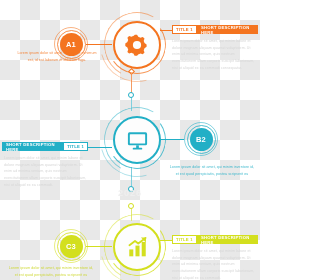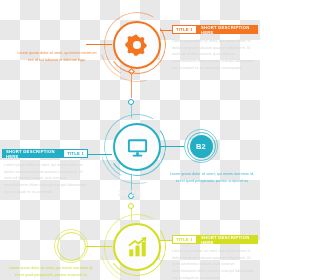--- a/index.html
+++ b/index.html
@@ -13,21 +13,21 @@
     position:absolute;inset:0;
     background-image:
       linear-gradient(45deg,#e8e8e8 25%,transparent 25%,transparent 75%,#e8e8e8 75%),
       linear-gradient(45deg,#e8e8e8 25%,transparent 25%,transparent 75%,#e8e8e8 75%);
     background-size:40px 40px;
     background-position:0 0,20px 20px;
   }
   #stage{position:absolute;inset:0;}
   .seg{position:absolute;left:0;width:260px;}
   .seg-a{top:0;height:95px;}
-  .seg-b{top:102px;height:95px;}
+  .seg-b{top:95px;height:95px;}
   .seg-c{top:190px;height:90px;}
 
   
   .hub{position:absolute;left:108px;top:16px;width:58px;height:58px;}
   .hub .disc{
     position:absolute;left:5px;top:5px;width:48px;height:48px;
     border-radius:50%;background:#fdfdfd;
     border:2.5px solid var(--c);
     box-sizing:border-box;
     display:flex;align-items:center;justify-content:center;
@@ -83,20 +83,25 @@
 
 <div id="stage">
 
   <div class="seg seg-a" style="--c:#F4741F">
 
     <div class="hline" style="left:86px;top:44px;width:26px;background:#F4741F;"></div>
     <div class="hline" style="left:160px;top:30px;width:22px;background:#F4741F;"></div>
     <div class="vline" style="left:131px;top:72px;height:26px;background:#F49B63;"></div>
     <div class="node-sq" style="left:128.5px;top:69px;border:1px solid #F4741F;"></div>
 
+    <div class="badge" style="left:54px;top:27px;--c:#F4741F">
+      <span class="ring r1"></span>
+      <span class="ring r2"></span>
+      <span class="dot">A1</span>
+    </div>
 
     <div class="hub" style="--c:#F4741F">
       <span class="arc arc3"></span>
       <span class="arc arc2"></span>
       <span class="arc arc1"></span>
       <span class="disc">
         <svg width="24" height="24" viewBox="0 0 24 24">
           <path fill="#F4741F" d="M12 1.8l1.5 2.1a8 8 0 011.9.8l2.4-.8 1.7 1.7-.8 2.4c.35.6.62 1.23.8 1.9l2.1 1.5-0 2.4-2.1 1.5a8 8 0 01-.8 1.9l.8 2.4-1.7 1.7-2.4-.8a8 8 0 01-1.9.8L12 22.8l-2.4-.1-1.2-2.1a8 8 0 01-1.9-.8l-2.4.8-1.7-1.7.8-2.4a8 8 0 01-.8-1.9L.3 12.9l0-2.4 2.1-1.5c.18-.67.45-1.3.8-1.9l-.8-2.4 1.7-1.7 2.4.8a8 8 0 011.9-.8L9.9 1.8z"></path>
           <circle cx="12" cy="12" r="4.1" fill="#fdfdfd"></circle>
         </svg>
@@ -157,20 +162,21 @@
     <div class="wm" style="top:-2px;">2026</div>
 
     <div class="hline" style="left:86px;top:56px;width:26px;background:#D3DF1E;"></div>
     <div class="hline" style="left:160px;top:50px;width:22px;background:#D3DF1E;"></div>
     <div class="vline" style="left:131px;top:17px;height:14px;background:#E2E977;"></div>
     <div class="node-ci" style="left:128px;top:13px;border:1px solid #D3DF1E;"></div>
 
     <div class="badge" style="left:54px;top:39px;--c:#D3DF1E">
       <span class="ring r1"></span>
       <span class="ring r2"></span>
+      <span class="dot">C3</span>
     </div>
 
     <div class="hub" style="top:28px;--c:#D3DF1E">
       <span class="arc arc3"></span>
       <span class="arc arc2"></span>
       <span class="arc arc1"></span>
       <span class="disc">
         <svg width="23" height="23" viewBox="0 0 24 24">
           <rect x="3.4" y="14" width="4.2" height="7.2" fill="#D3DF1E"></rect>
           <rect x="9.9" y="10" width="4.2" height="11.2" fill="#D3DF1E"></rect>

